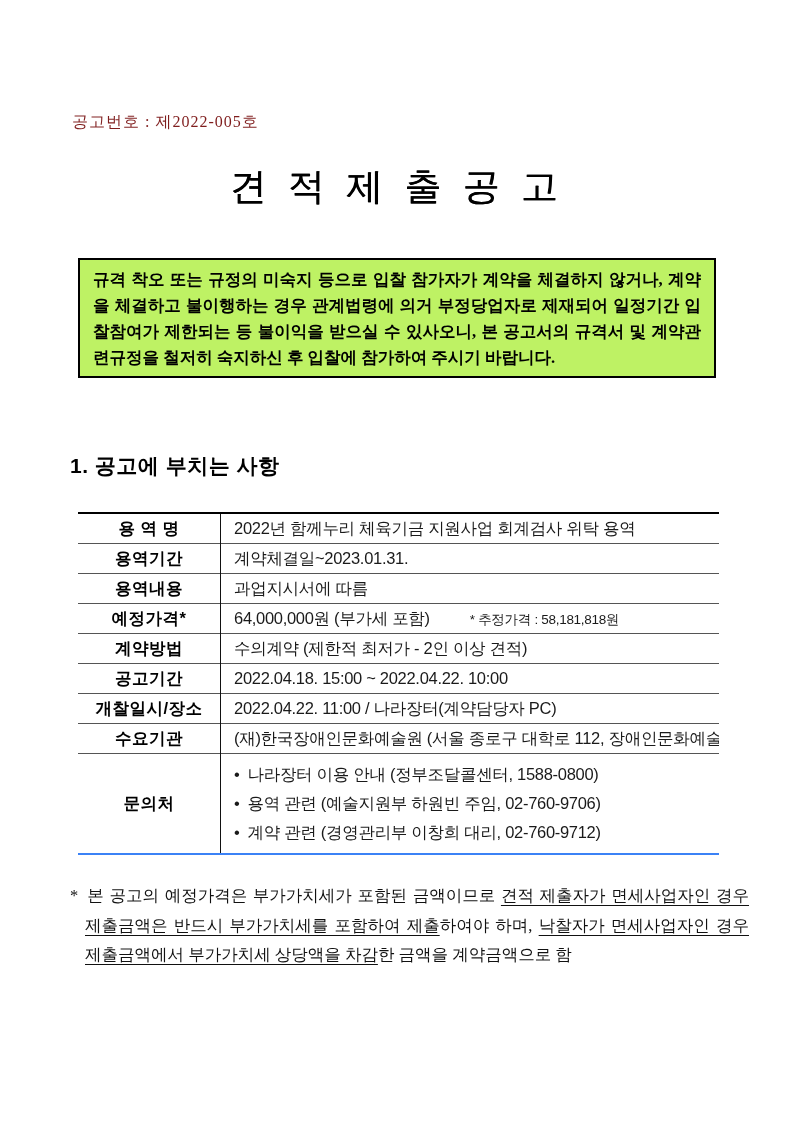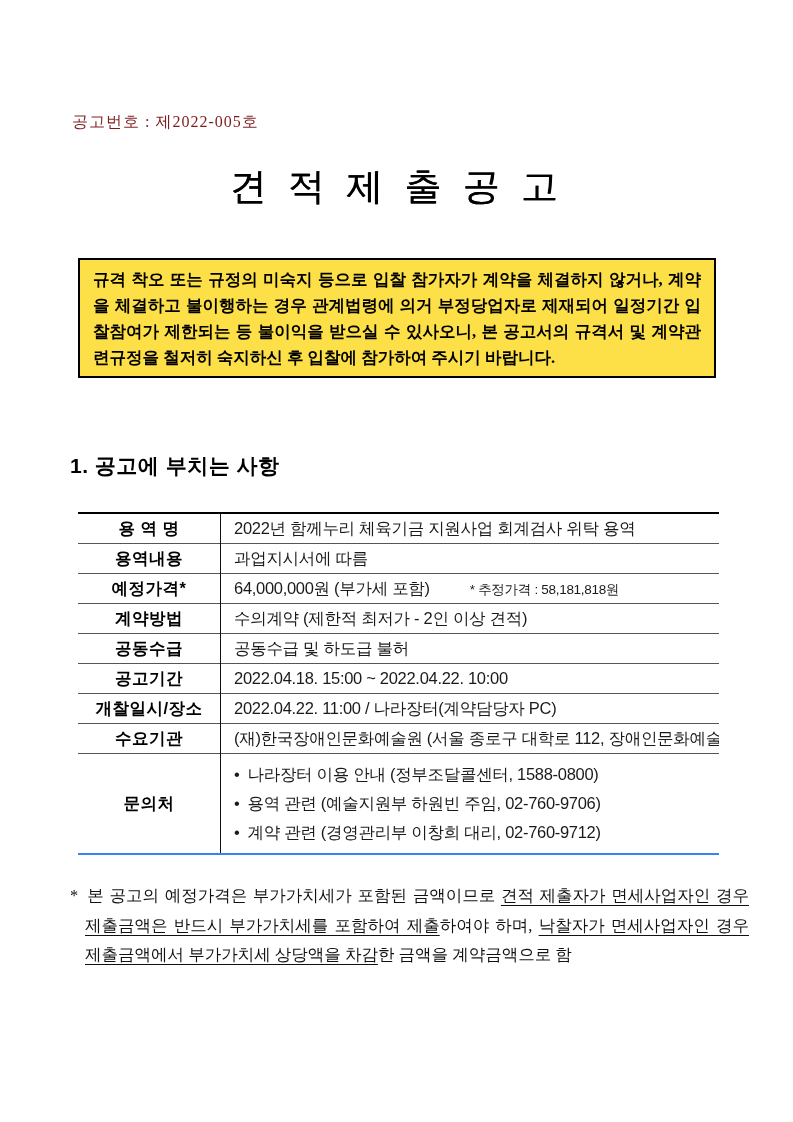--- a/index.html
+++ b/index.html
@@ -16,21 +16,21 @@
   
   .doc-title{
     position:absolute;left:0;right:0;top:162px;text-align:center;
     font-family:"Liberation Serif",serif;font-weight:400;font-size:37px;
     letter-spacing:6px;color:#000;
     text-shadow:0.6px 0 0 #000;
   }
   
   .warning-box{
     position:absolute;left:78px;top:258px;width:638px;height:120px;box-sizing:border-box;
-    background:#fde047;border:2px solid #000;
+    background:#bef264;border:2px solid #000;
     padding:7px 13px;
     font-family:"Liberation Serif",serif;font-weight:bold;font-size:16.5px;
     line-height:26px;text-align:justify;word-break:break-all;color:#000;
   }
   
   .section-heading{
     position:absolute;left:70px;top:452px;
     font-size:21px;font-weight:bold;letter-spacing:0.5px;color:#000;
   }
   
@@ -79,36 +79,36 @@
 
   <div class="section-heading">1. 공고에 부치는 사항</div>
 
   <table class="info-table">
     <tbody>
       <tr>
         <th>용 역 명</th>
         <td>2022년 함께누리 체육기금 지원사업 회계검사 위탁 용역</td>
       </tr>
       <tr>
+        <th>용역기간</th>
+        <td>계약체결일~2023.01.31.</td>
+      </tr>
+      <tr>
         <th>용역내용</th>
         <td>과업지시서에 따름</td>
       </tr>
       <tr>
         <th>예정가격*</th>
         <td>
           <span>64,000,000원 (부가세 포함)</span><span class="note-small">* 추정가격 : 58,181,818원</span>
         </td>
       </tr>
       <tr>
         <th>계약방법</th>
         <td>수의계약 (제한적 최저가 - 2인 이상 견적)</td>
-      </tr>
-      <tr>
-        <th>공동수급</th>
-        <td>공동수급 및 하도급 불허</td>
       </tr>
       <tr>
         <th>공고기간</th>
         <td>2022.04.18. 15:00 ~ 2022.04.22. 10:00</td>
       </tr>
       <tr>
         <th>개찰일시/장소</th>
         <td>2022.04.22. 11:00 / 나라장터(계약담당자 PC)</td>
       </tr>
       <tr>

